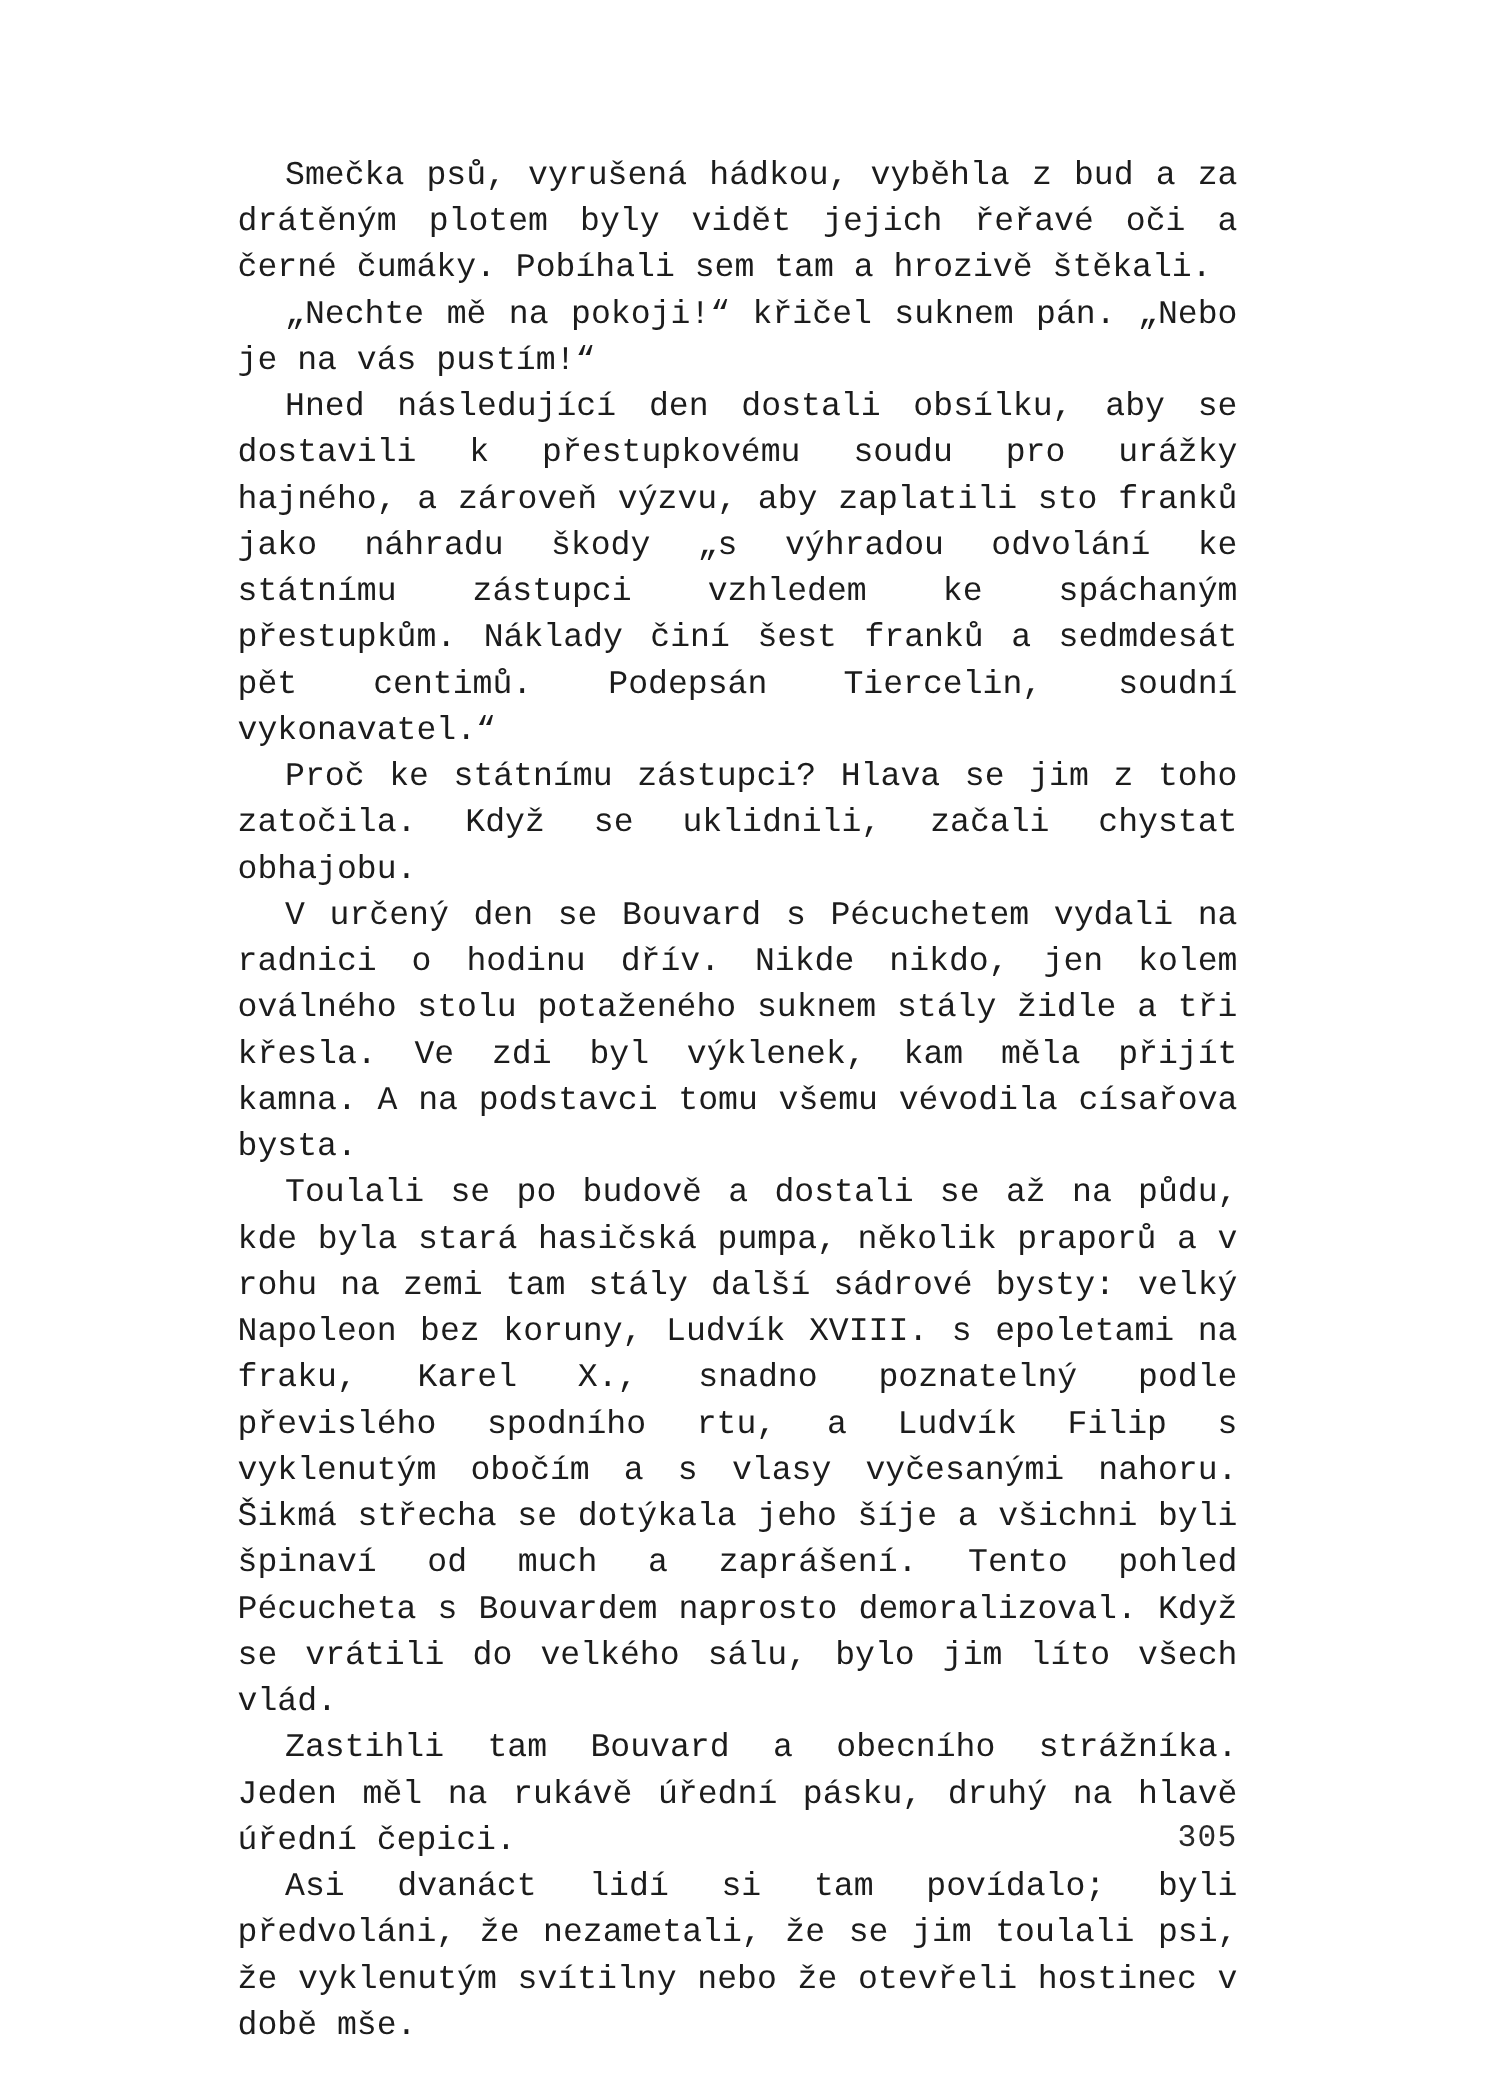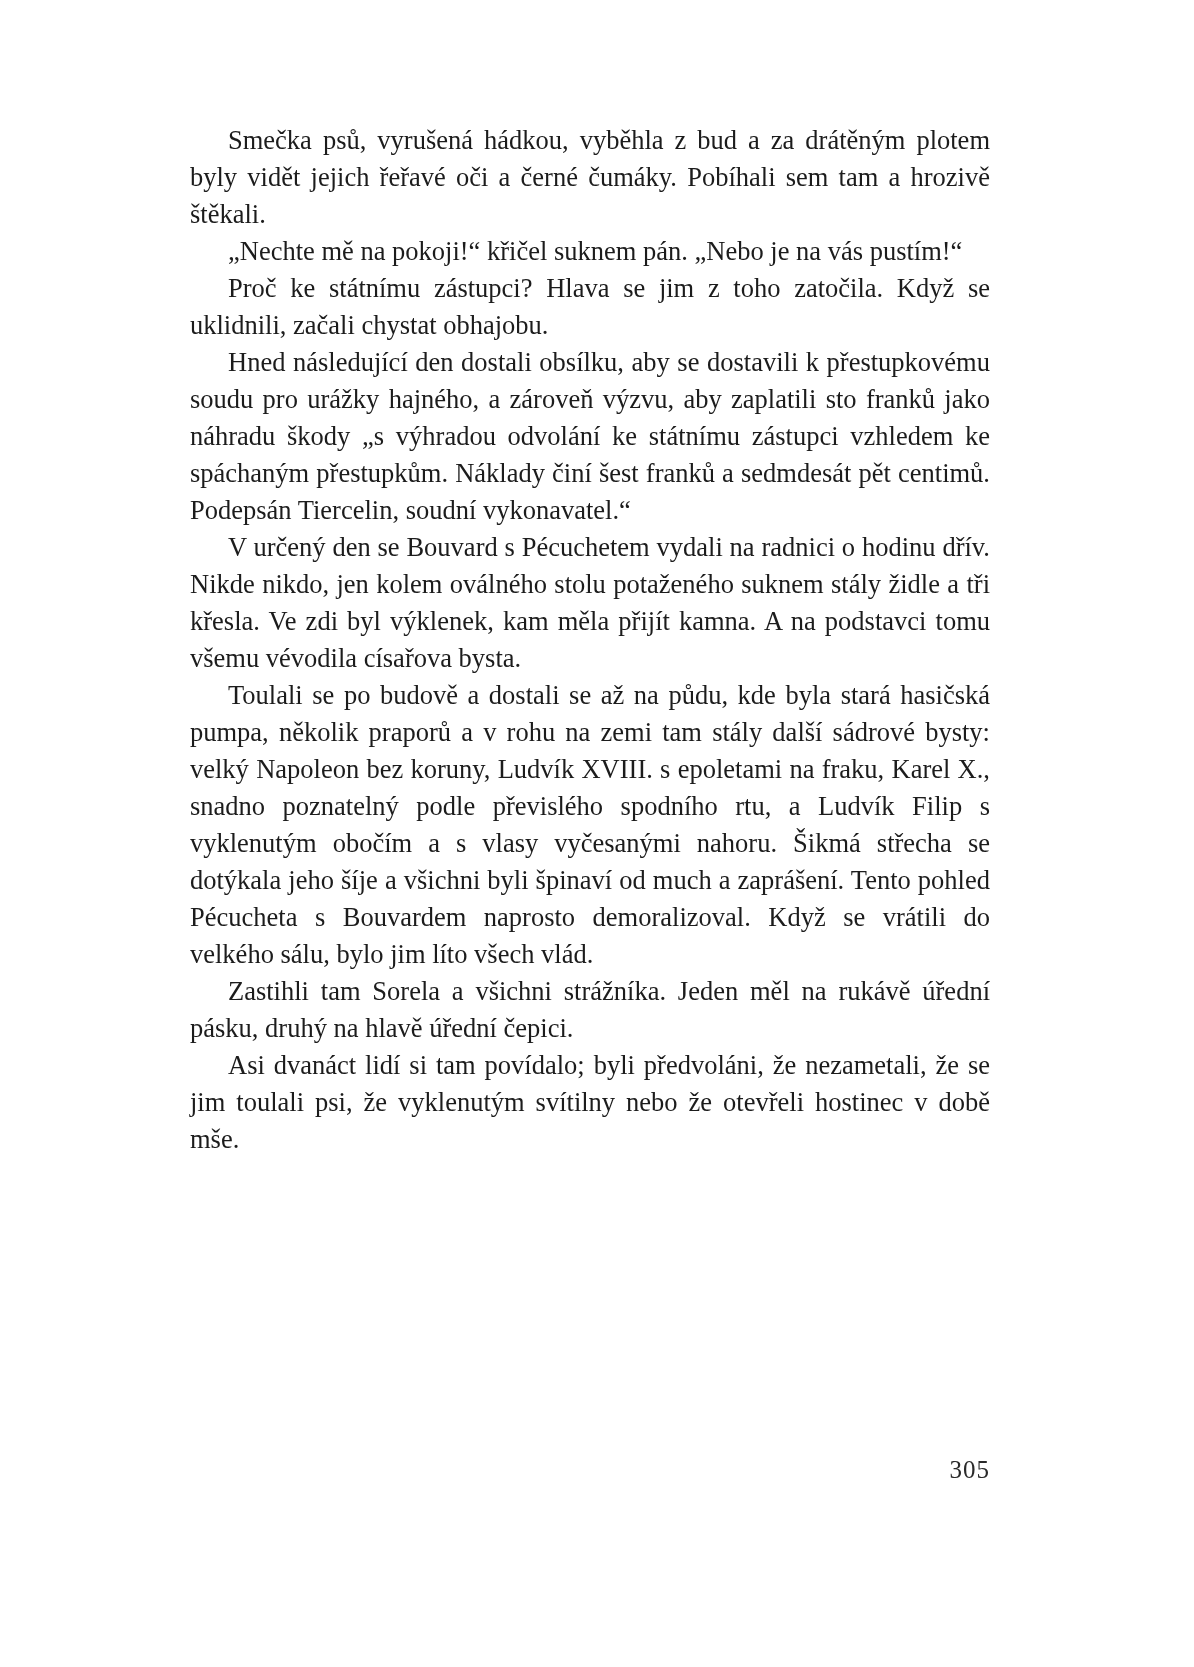--- a/index.html
+++ b/index.html
@@ -5,21 +5,21 @@
   html, body {
     margin: 0;
     padding: 0;
     background: #ffffff;
   }
   .page {
     position: relative;
     width: 1194px;
     height: 1667px;
     background: #ffffff;
-    font-family: Liberation Serif, serif;
+    font-family: Liberation Mono, monospace;
     color: #1c1c1c;
     overflow: hidden;
   }
   .text-block {
     position: absolute;
     left: 190px;
     top: 122px;
     width: 800px;
     font-size: 26.5px;
     line-height: 37px;
@@ -42,21 +42,21 @@
     color: #2a2a2a;
   }
 </style>
 </head>
 <body>
 
 <div class="page">
   <div class="text-block">
     <p>Smečka psů, vyrušená hádkou, vyběhla z bud a za drátěným plotem byly vidět jejich řeřavé oči a černé čumáky. Pobíhali sem tam a hrozivě štěkali.</p>
     <p>„Nechte mě na pokoji!“ křičel suknem pán. „Nebo je na vás pustím!“</p>
+    <p>Hned následující den dostali obsílku, aby se dostavili k přestupkovému soudu pro urážky hajného, a zároveň výzvu, aby zaplatili sto franků jako náhradu škody „s výhradou odvolání ke státnímu zástupci vzhledem ke spáchaným přestupkům. Náklady činí šest franků a sedmdesát pět centimů. Podepsán Tiercelin, soudní vykonavatel.“</p>
     <p>Proč ke státnímu zástupci? Hlava se jim z toho zatočila. Když se uklidnili, začali chystat obhajobu.</p>
-    <p>Hned následující den dostali obsílku, aby se dostavili k přestupkovému soudu pro urážky hajného, a zároveň výzvu, aby zaplatili sto franků jako náhradu škody „s výhradou odvolání ke státnímu zástupci vzhledem ke spáchaným přestupkům. Náklady činí šest franků a sedmdesát pět centimů. Podepsán Tiercelin, soudní vykonavatel.“</p>
     <p>V určený den se Bouvard s Pécuchetem vydali na radnici o hodinu dřív. Nikde nikdo, jen kolem oválného stolu potaženého suknem stály židle a tři křesla. Ve zdi byl výklenek, kam měla přijít kamna. A na podstavci tomu všemu vévodila císařova bysta.</p>
     <p>Toulali se po budově a dostali se až na půdu, kde byla stará hasičská pumpa, několik praporů a v rohu na zemi tam stály další sádrové bysty: velký Napoleon bez koruny, Ludvík XVIII. s epoletami na fraku, Karel X., snadno poznatelný podle převislého spodního rtu, a Ludvík Filip s vyklenutým obočím a s vlasy vyčesanými nahoru. Šikmá střecha se dotýkala jeho šíje a všichni byli špinaví od much a zaprášení. Tento pohled Pécucheta s Bouvardem naprosto demoralizoval. Když se vrátili do velkého sálu, bylo jim líto všech vlád.</p>
-    <p>Zastihli tam Sorela a všichni strážníka. Jeden měl na rukávě úřední pásku, druhý na hlavě úřední čepici.</p>
+    <p>Zastihli tam Bouvard a obecního strážníka. Jeden měl na rukávě úřední pásku, druhý na hlavě úřední čepici.</p>
     <p>Asi dvanáct lidí si tam povídalo; byli předvoláni, že nezametali, že se jim toulali psi, že vyklenutým svítilny nebo že otevřeli hostinec v době mše.</p>
   </div>
   <div class="page-number">305</div>
 </div>
 
 </body></html>

